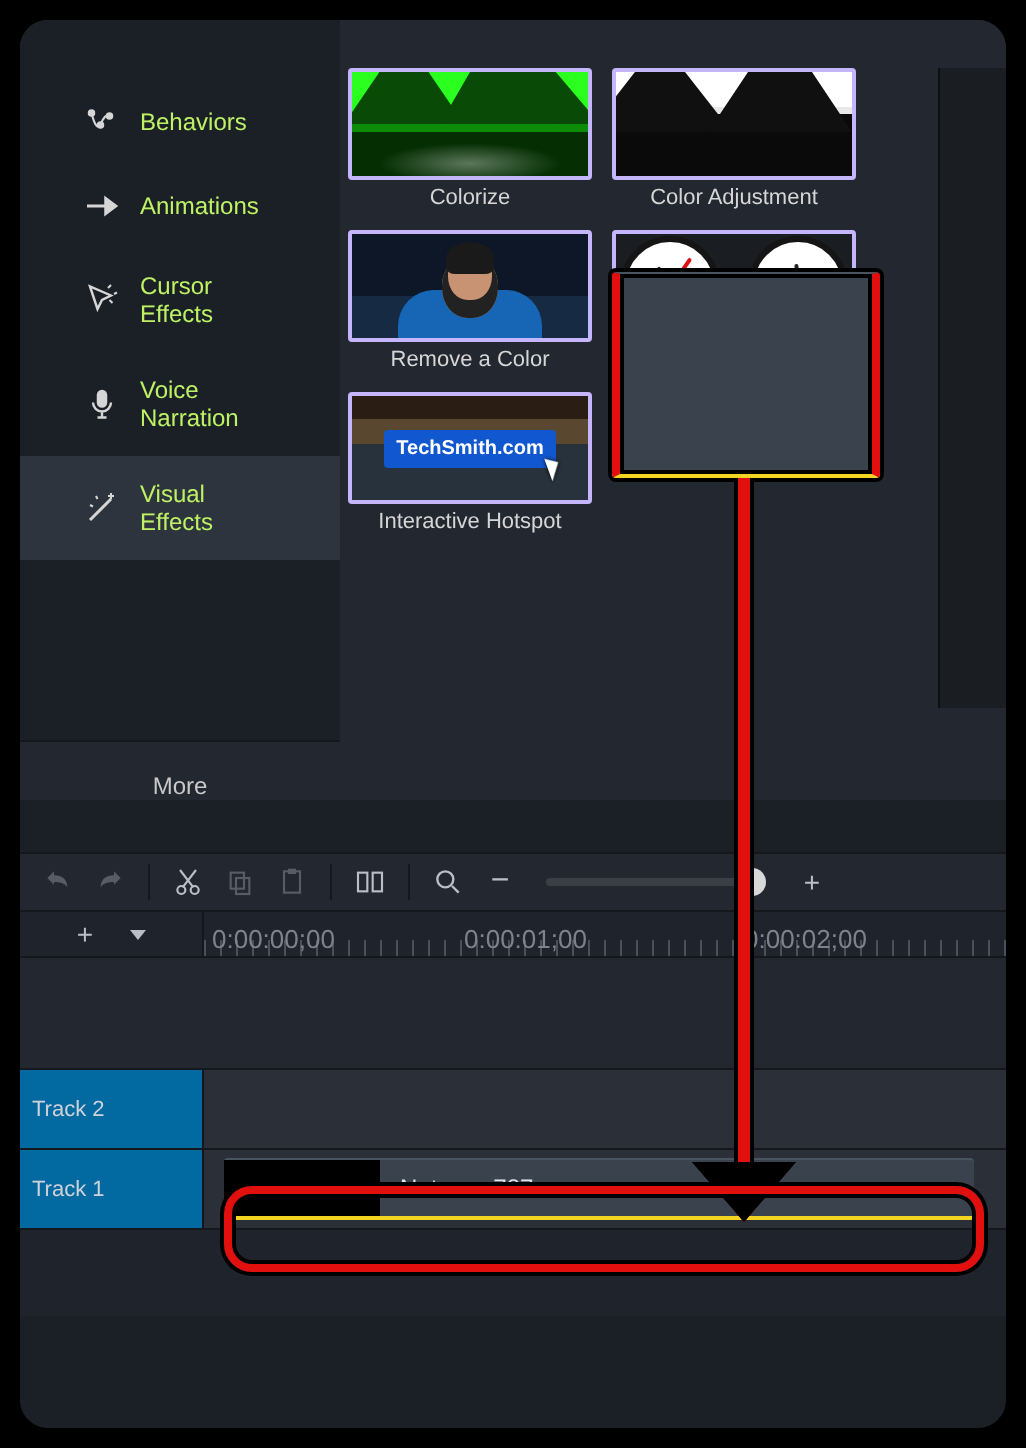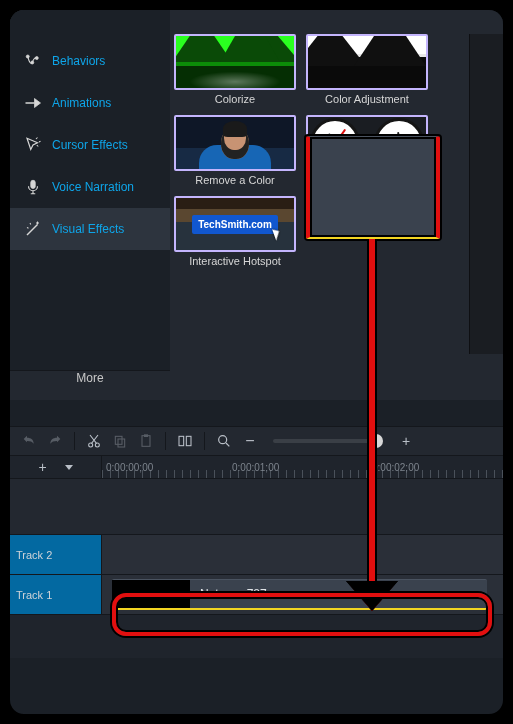--- a/index.html
+++ b/index.html
@@ -32,35 +32,35 @@
     width: 160px;
     background: #1b2027;
     display: flex;
     flex-direction: column;
     padding-top: 30px;
   }
   .side-item {
     display: flex;
     align-items: center;
     gap: 10px;
-    padding: 12px 14px;
-    color: #0ea5e9;
+    padding: 12px 32px;
+    color: #bef264;
     cursor: pointer;
   }
   .side-item.active { background: #2d343e; }
   .side-icon {
     width: 18px; height: 18px;
     display: inline-flex;
     align-items: center; justify-content: center;
   }
   .side-icon svg { width: 18px; height: 18px; fill: #d6d6d6; stroke:#d6d6d6;}
   .more-btn {
     margin-top: auto;
     height: 30px;
-    display:flex; align-items:flex-start; justify-content:center;
+    display:flex; align-items:flex-end; justify-content:center;
     background:#232830;
     border-top:1px solid #14171c;
     cursor:pointer;
   }
   .effects-panel {
     flex: 1;
     padding: 24px 4px 10px 4px;
     display: flex;
     flex-wrap: wrap;
     gap: 10px 10px;
@@ -189,21 +189,21 @@
   }
   .ticon{width:18px;height:18px;display:inline-flex;align-items:center;justify-content:center;
     color:#b9bfc7;cursor:pointer}
   .ticon.dis{opacity:.35;cursor:default}
   .tsep{width:1px;height:18px;background:#14171c;margin:0 2px}
   .zoom-slider{flex:0 0 110px;height:4px;background:#3a3f46;border-radius:2px;position:relative;margin:0 6px}
   .zoom-slider .knob{position:absolute;right:0;top:-5px;width:14px;height:14px;border-radius:50%;
     background:#d8d8d8;}
   .trackhdr-row{height:22px;display:flex;background:#1f242c}
   .trackhdr-row .lh{width:92px;display:flex;align-items:center;justify-content:center;gap:8px;border-right:1px solid #14171c}
-  .ruler{flex:1;position:relative;color:#7c838c;font-size:10px}
+  .ruler{flex:1;position:relative;color:#7c838c;font-size:13px}
   .ruler span{position:absolute;top:6px}
   .ruler .ticks{position:absolute;left:0;right:0;bottom:0;height:8px;
     background:repeating-linear-gradient(90deg,#4a515a 0 1px,transparent 1px 8px);}
   .blank-row{height:56px;background:#232830;border-top:1px solid #14171c}
   .track-row{height:40px;display:flex;border-top:1px solid #14171c;background:#2a2f38}
   .track-label{width:92px;display:flex;align-items:center;padding-left:6px;
     background:#0369a1;border-right:1px solid #14171c;color:#cfd3d8;font-size:11px}
   .track-body{flex:1;position:relative;background:#2a2f38}
   .clip{
     position:absolute;left:10px;top:4px;right:16px;bottom:4px;

